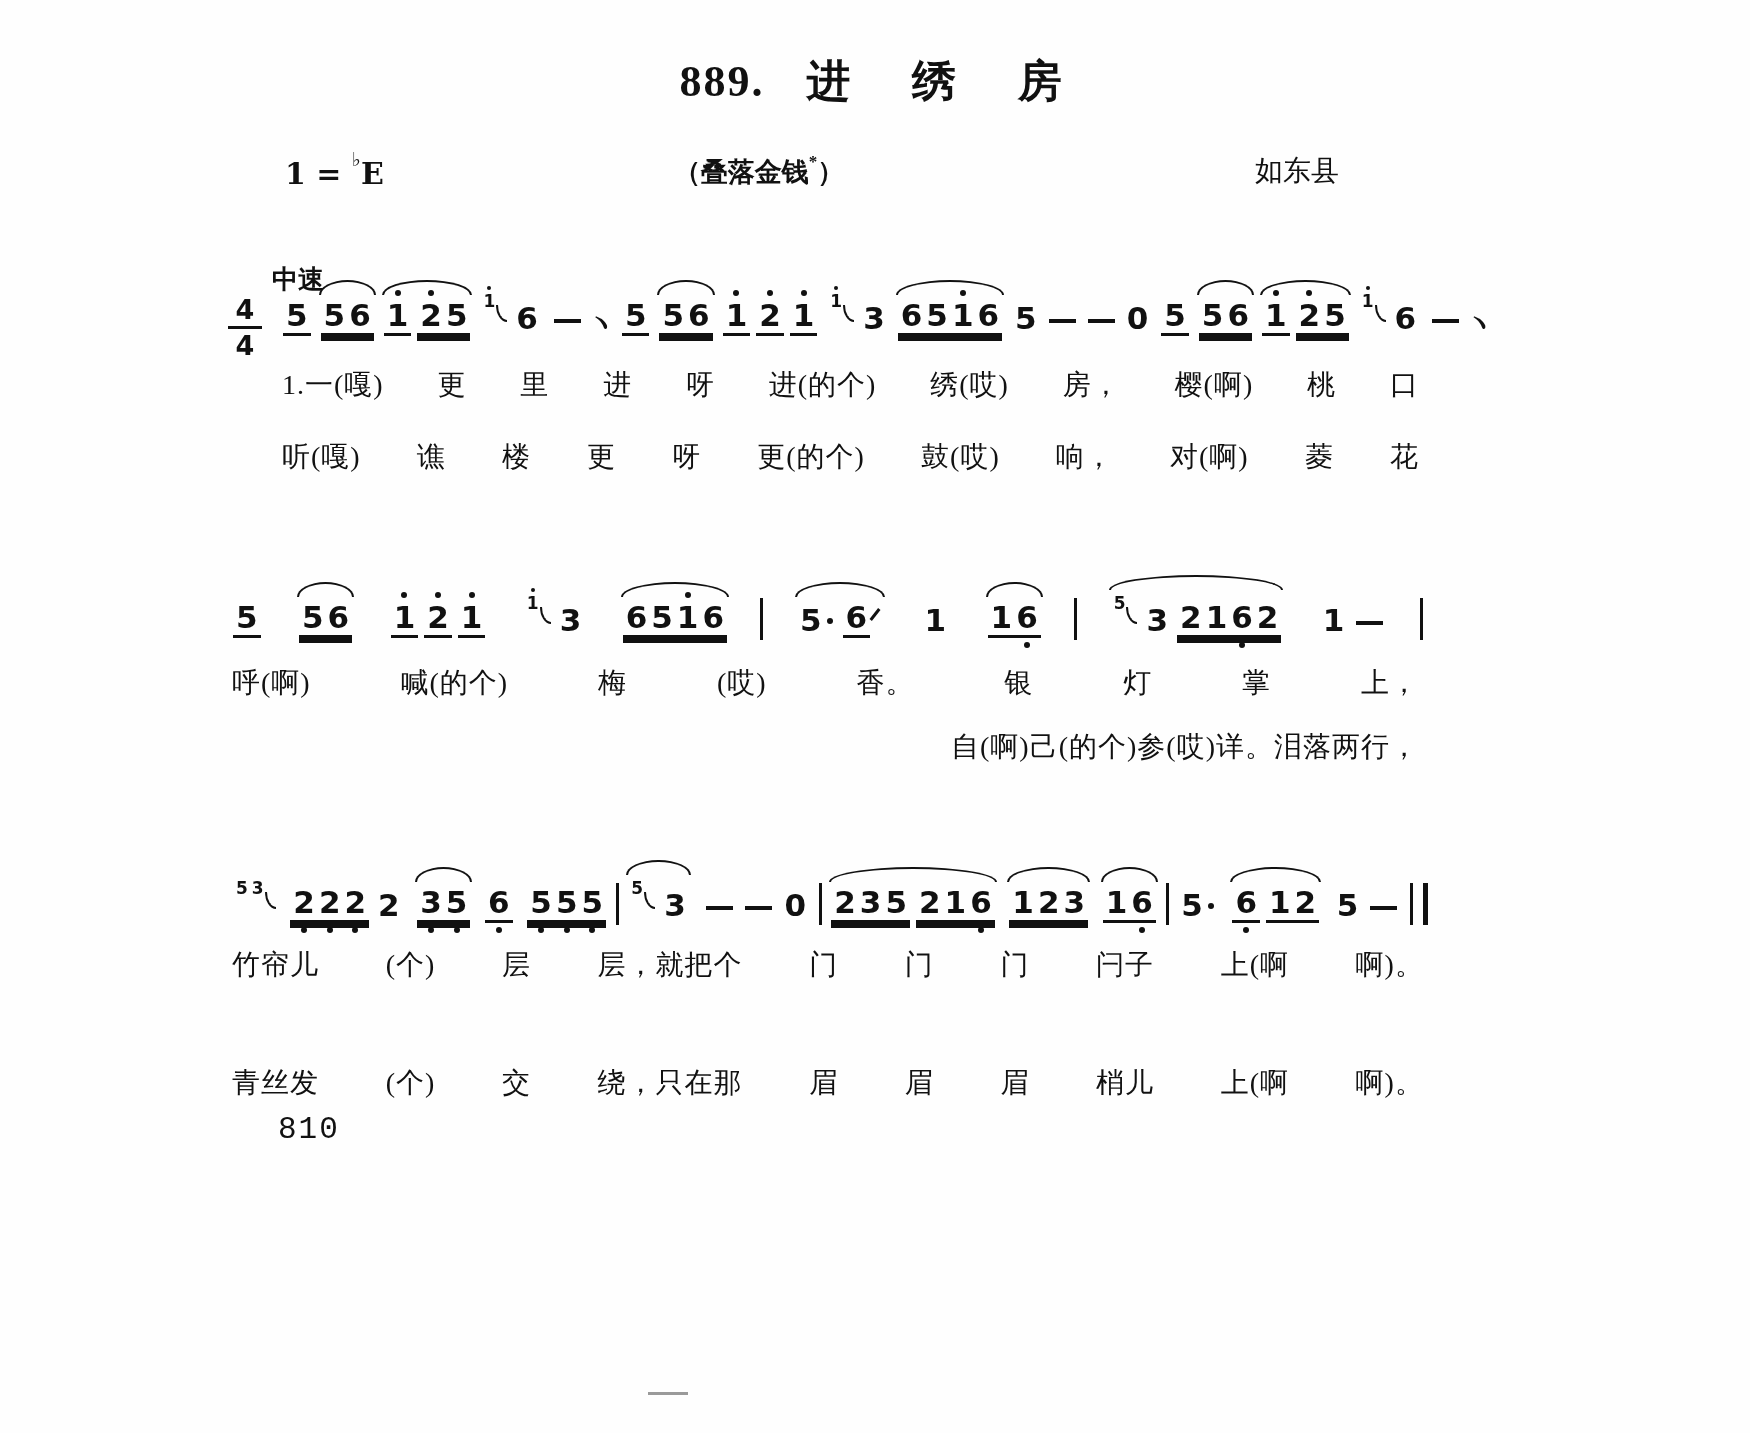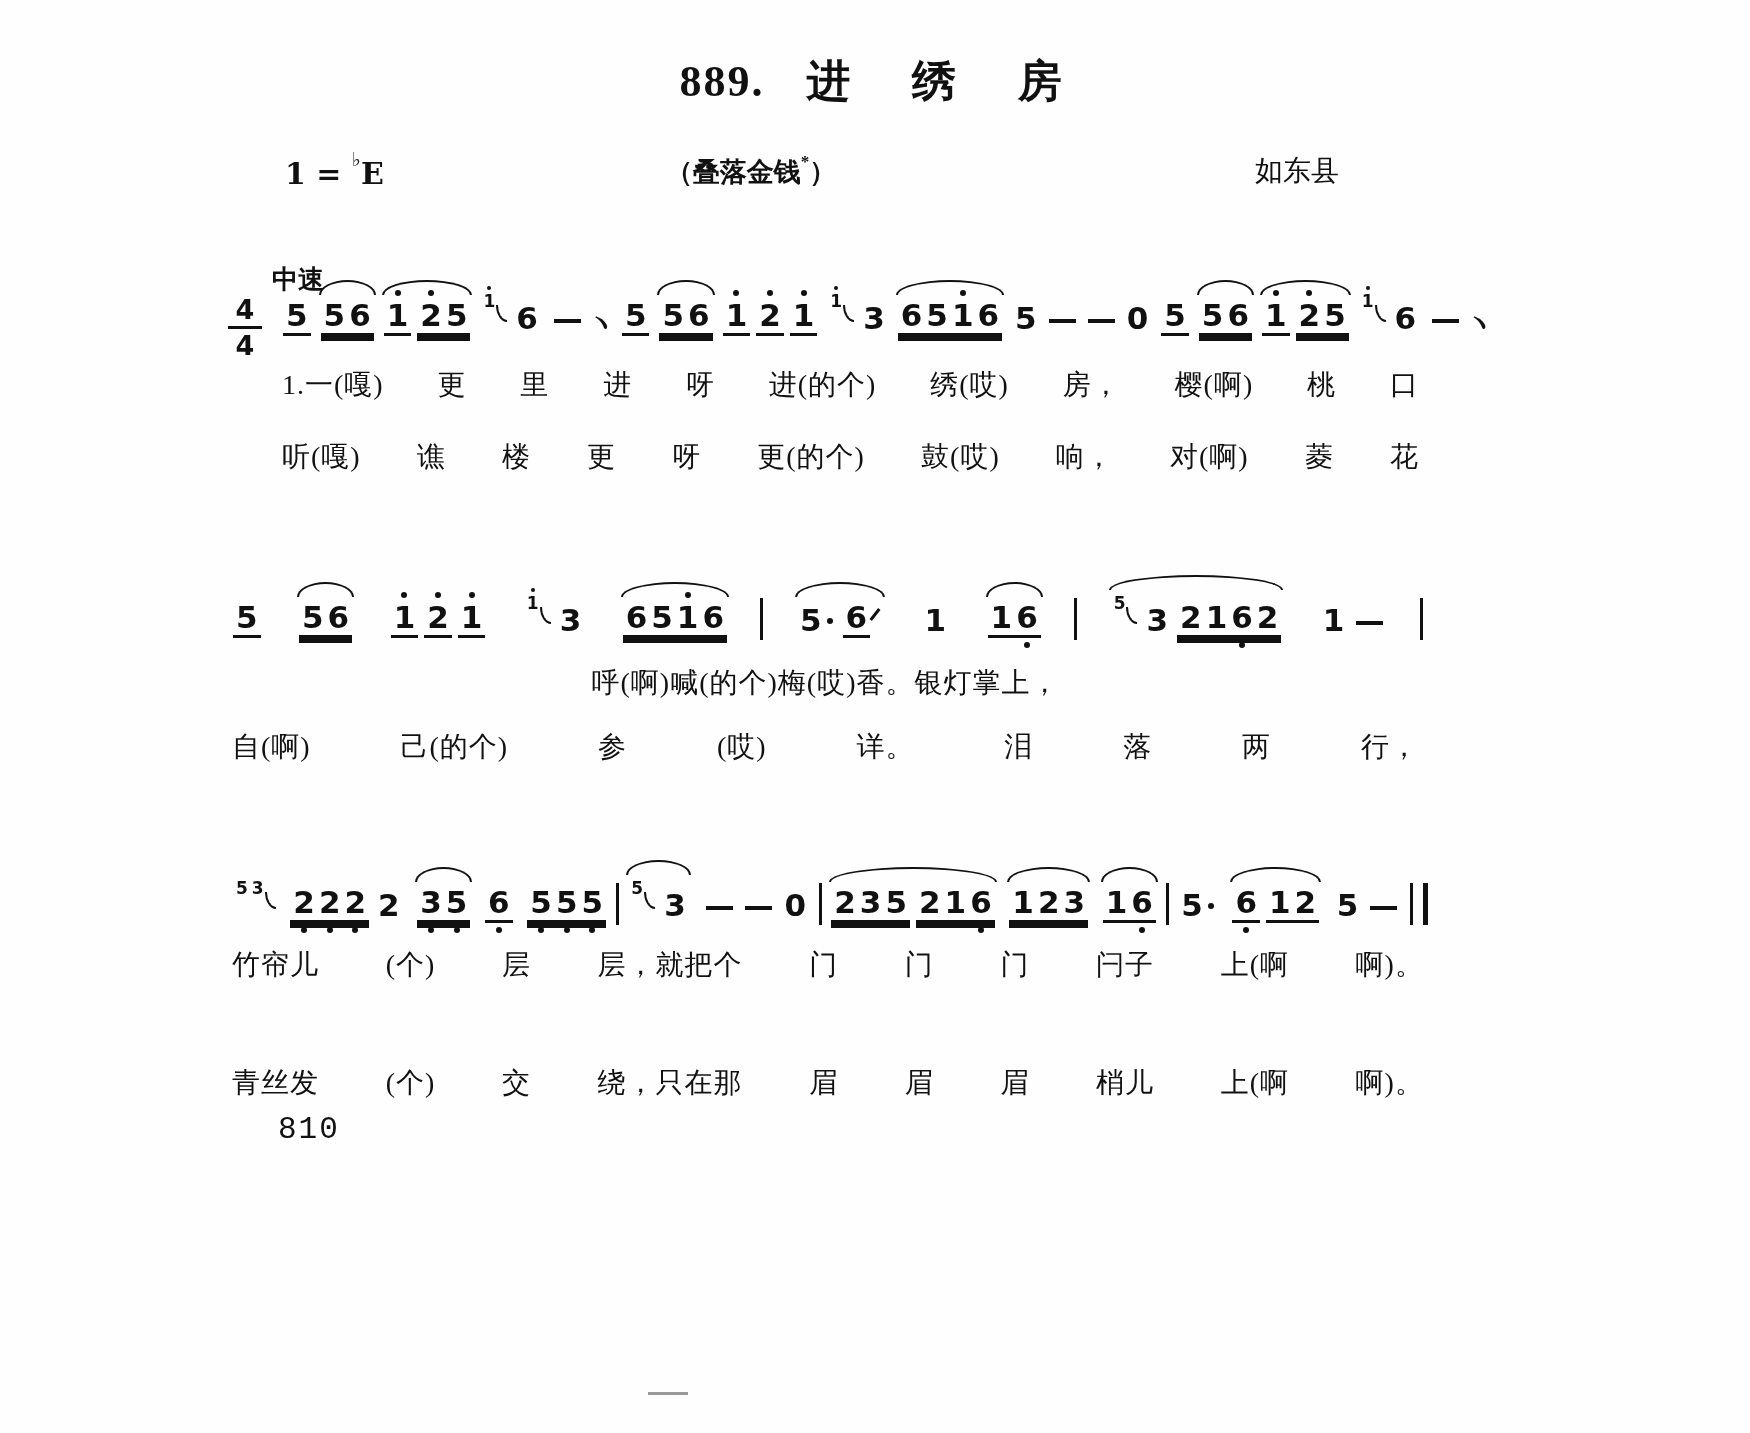--- a/index.html
+++ b/index.html
@@ -11,21 +11,21 @@
   .abs{position:absolute;}
   
   .title-row{left:0;top:52px;width:1750px;text-align:center;
     font-weight:bold;font-size:44px;letter-spacing:2px;}
   .title-row .tnum{margin-right:26px;}
   .title-row .tmain{letter-spacing:0.2em;margin-left:16px;}
   .key-sig{left:285px;top:148px;font-size:30px;font-weight:bold;
     font-family:"DejaVu Serif",serif;}
   .key-sig sup{font-size:19px;vertical-align:18px;}
   .subtitle{left:0;top:152px;width:1502px;text-align:center;
-    font-size:27px;font-weight:bold;}
+    font-size:27px;font-weight:bold;padding-left:8px;}
   .subtitle sup{font-size:17px;vertical-align:14px;}
   .region{left:1255px;top:152px;font-size:28px;}
   .tempo{left:272px;top:262px;font-size:26px;font-weight:bold;}
   
   .ts{left:228px;top:296px;display:flex;flex-direction:column;align-items:center;
       font-family:"DejaVu Sans",sans-serif;font-weight:bold;font-size:27px;line-height:1;}
   .ts .mid{width:34px;height:3px;background:#111;margin:3px 0;}
   
   .noterow{display:flex;justify-content:space-between;align-items:flex-end;
     font-family:"DejaVu Sans",sans-serif;font-weight:bold;font-size:31px;line-height:1;}
@@ -386,32 +386,32 @@
       <div class="grp">
         <div class="note u0">
           <div class="ds">
             <div class="dig">1</div>
           </div>
         </div>
         <div class="dash"></div>
       </div>
       <div class="bar"></div>
     </div>
-    <div class="abs lyricrow" style="left: 232px; top: 664px; width: 1187px; justify-content: center;">
+    <div class="abs lyricrow" style="left: 232px; top: 664px; width: 1187px;">
       <div class="lyr">呼(啊)</div>
       <div class="lyr">喊(的个)</div>
       <div class="lyr">梅</div>
       <div class="lyr">(哎)</div>
       <div class="lyr">香。</div>
       <div class="lyr">银</div>
       <div class="lyr">灯</div>
       <div class="lyr">掌</div>
       <div class="lyr">上，</div>
     </div>
-    <div class="abs lyricrow" style="left: 232px; top: 728px; width: 1187px;">
+    <div class="abs lyricrow" style="left: 232px; top: 728px; width: 1187px; justify-content: flex-end;">
       <div class="lyr">自(啊)</div>
       <div class="lyr">己(的个)</div>
       <div class="lyr">参</div>
       <div class="lyr">(哎)</div>
       <div class="lyr">详。</div>
       <div class="lyr">泪</div>
       <div class="lyr">落</div>
       <div class="lyr">两</div>
       <div class="lyr">行，</div>
     </div>

